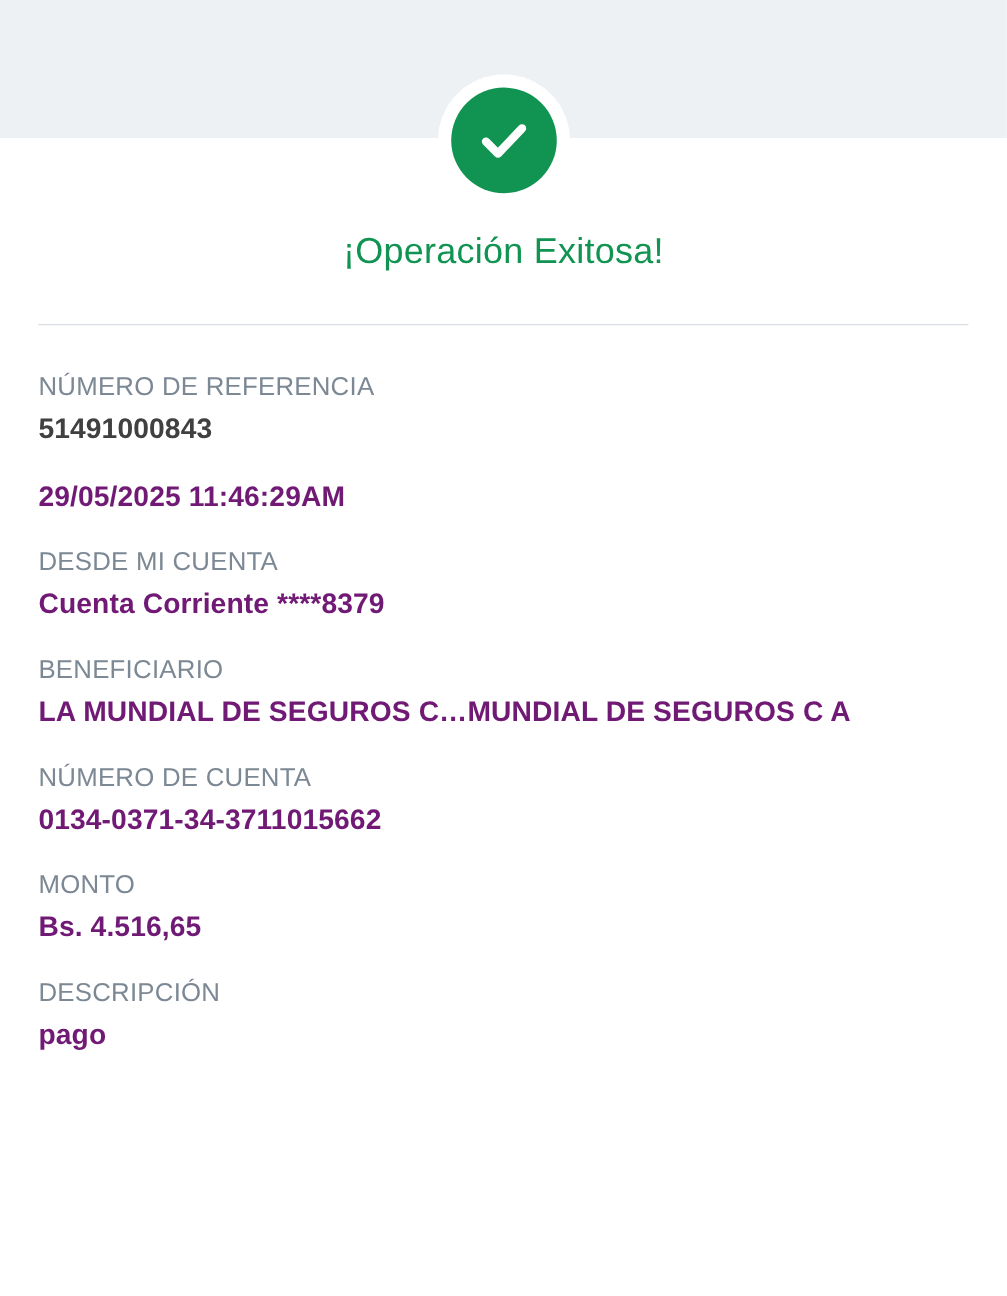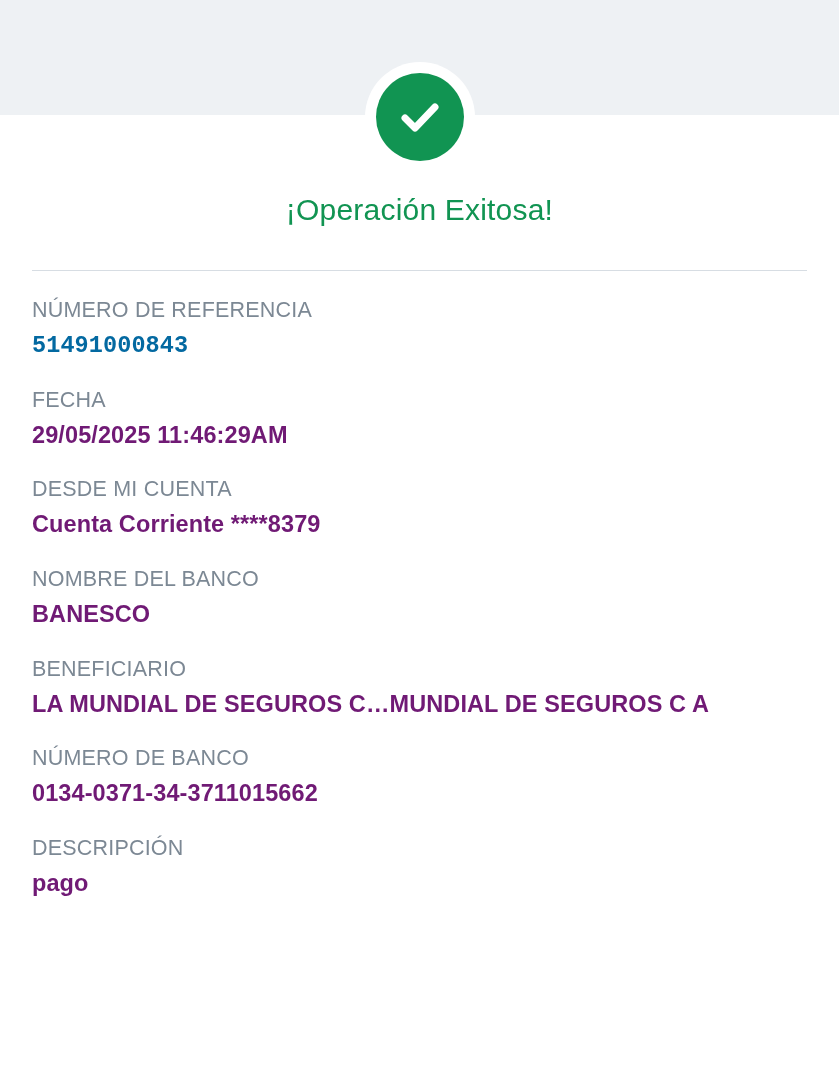--- a/index.html
+++ b/index.html
@@ -80,21 +80,21 @@
   }
 
   .divider {
     margin: 43px auto 0 auto;
     width: 775px;
     height: 1px;
     background: #d7dde3;
   }
 
   .fields {
-    margin: 0 auto;
+    margin: 12px auto;
     padding-top: 26px;
     width: 775px;
   }
 
   .field {
     margin-bottom: 25px;
   }
   .field-label {
     font-size: 21.5px;
     font-weight: 400;
@@ -105,22 +105,21 @@
   .field-value {
     margin-top: 5px;
     font-size: 23.5px;
     font-weight: 700;
     color: #701a75;
     letter-spacing: 0.1px;
     line-height: 1.35;
     white-space: nowrap;
   }
   .field-value.ref {
-    color: #0369a1;
-    font-family: Liberation Mono, monospace;
+    color: #404040;
   }
 </style>
 </head>
 <body>
 
 <div class="screen">
 
   <div class="top-band"></div>
 
   <div class="badge-wrap">
@@ -140,44 +139,43 @@
     <div class="divider"></div>
 
     <div class="fields">
 
       <div class="field">
         <div class="field-label">NÚMERO DE REFERENCIA</div>
         <div class="field-value ref">51491000843</div>
       </div>
 
       <div class="field">
-        <div class="field-label">FECHA</div>
         <div class="field-value">29/05/2025 11:46:29AM</div>
       </div>
 
       <div class="field">
         <div class="field-label">DESDE MI CUENTA</div>
         <div class="field-value">Cuenta Corriente ****8379</div>
       </div>
 
-      <div class="field">
-        <div class="field-label">NOMBRE DEL BANCO</div>
-        <div class="field-value">BANESCO</div>
-      </div>
 
       <div class="field">
         <div class="field-label">BENEFICIARIO</div>
         <div class="field-value">LA MUNDIAL DE SEGUROS C…MUNDIAL DE SEGUROS C A</div>
       </div>
 
       <div class="field">
-        <div class="field-label">NÚMERO DE BANCO</div>
+        <div class="field-label">NÚMERO DE CUENTA</div>
         <div class="field-value">0134-0371-34-3711015662</div>
       </div>
 
+      <div class="field">
+        <div class="field-label">MONTO</div>
+        <div class="field-value">Bs. 4.516,65</div>
+      </div>
 
       <div class="field">
         <div class="field-label">DESCRIPCIÓN</div>
         <div class="field-value">pago</div>
       </div>
 
     </div>
   </div>
 </div>
 

